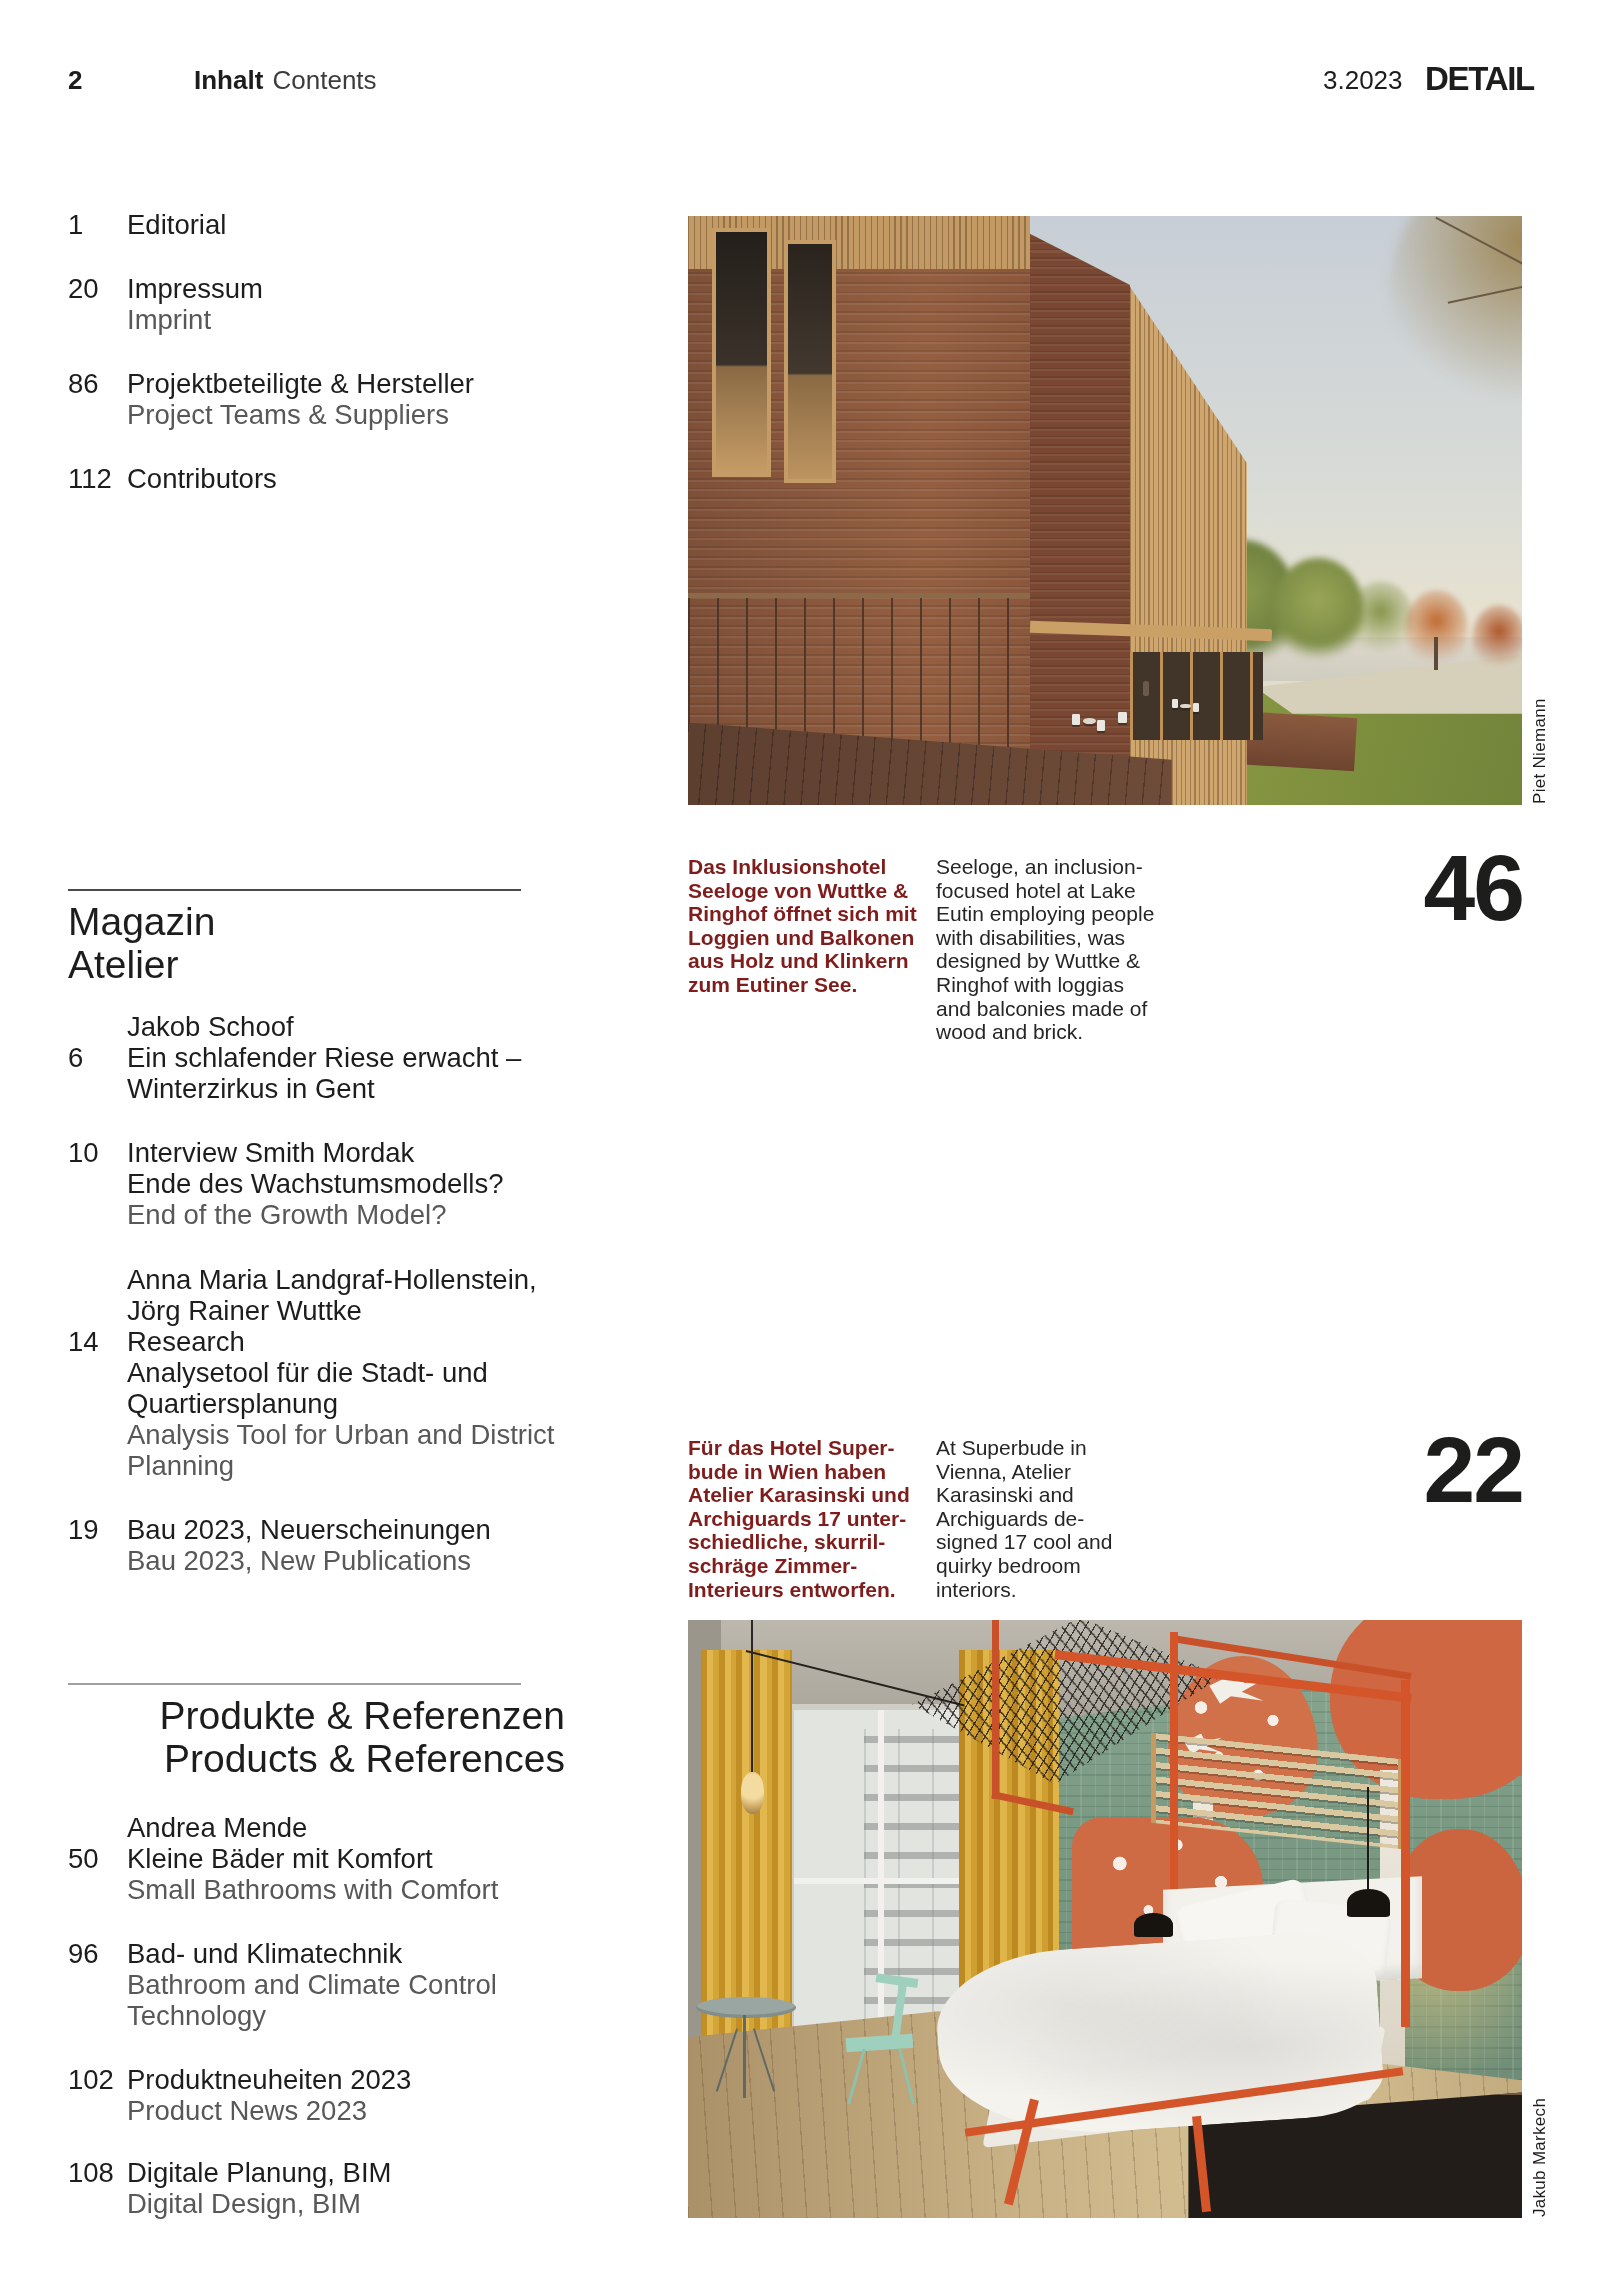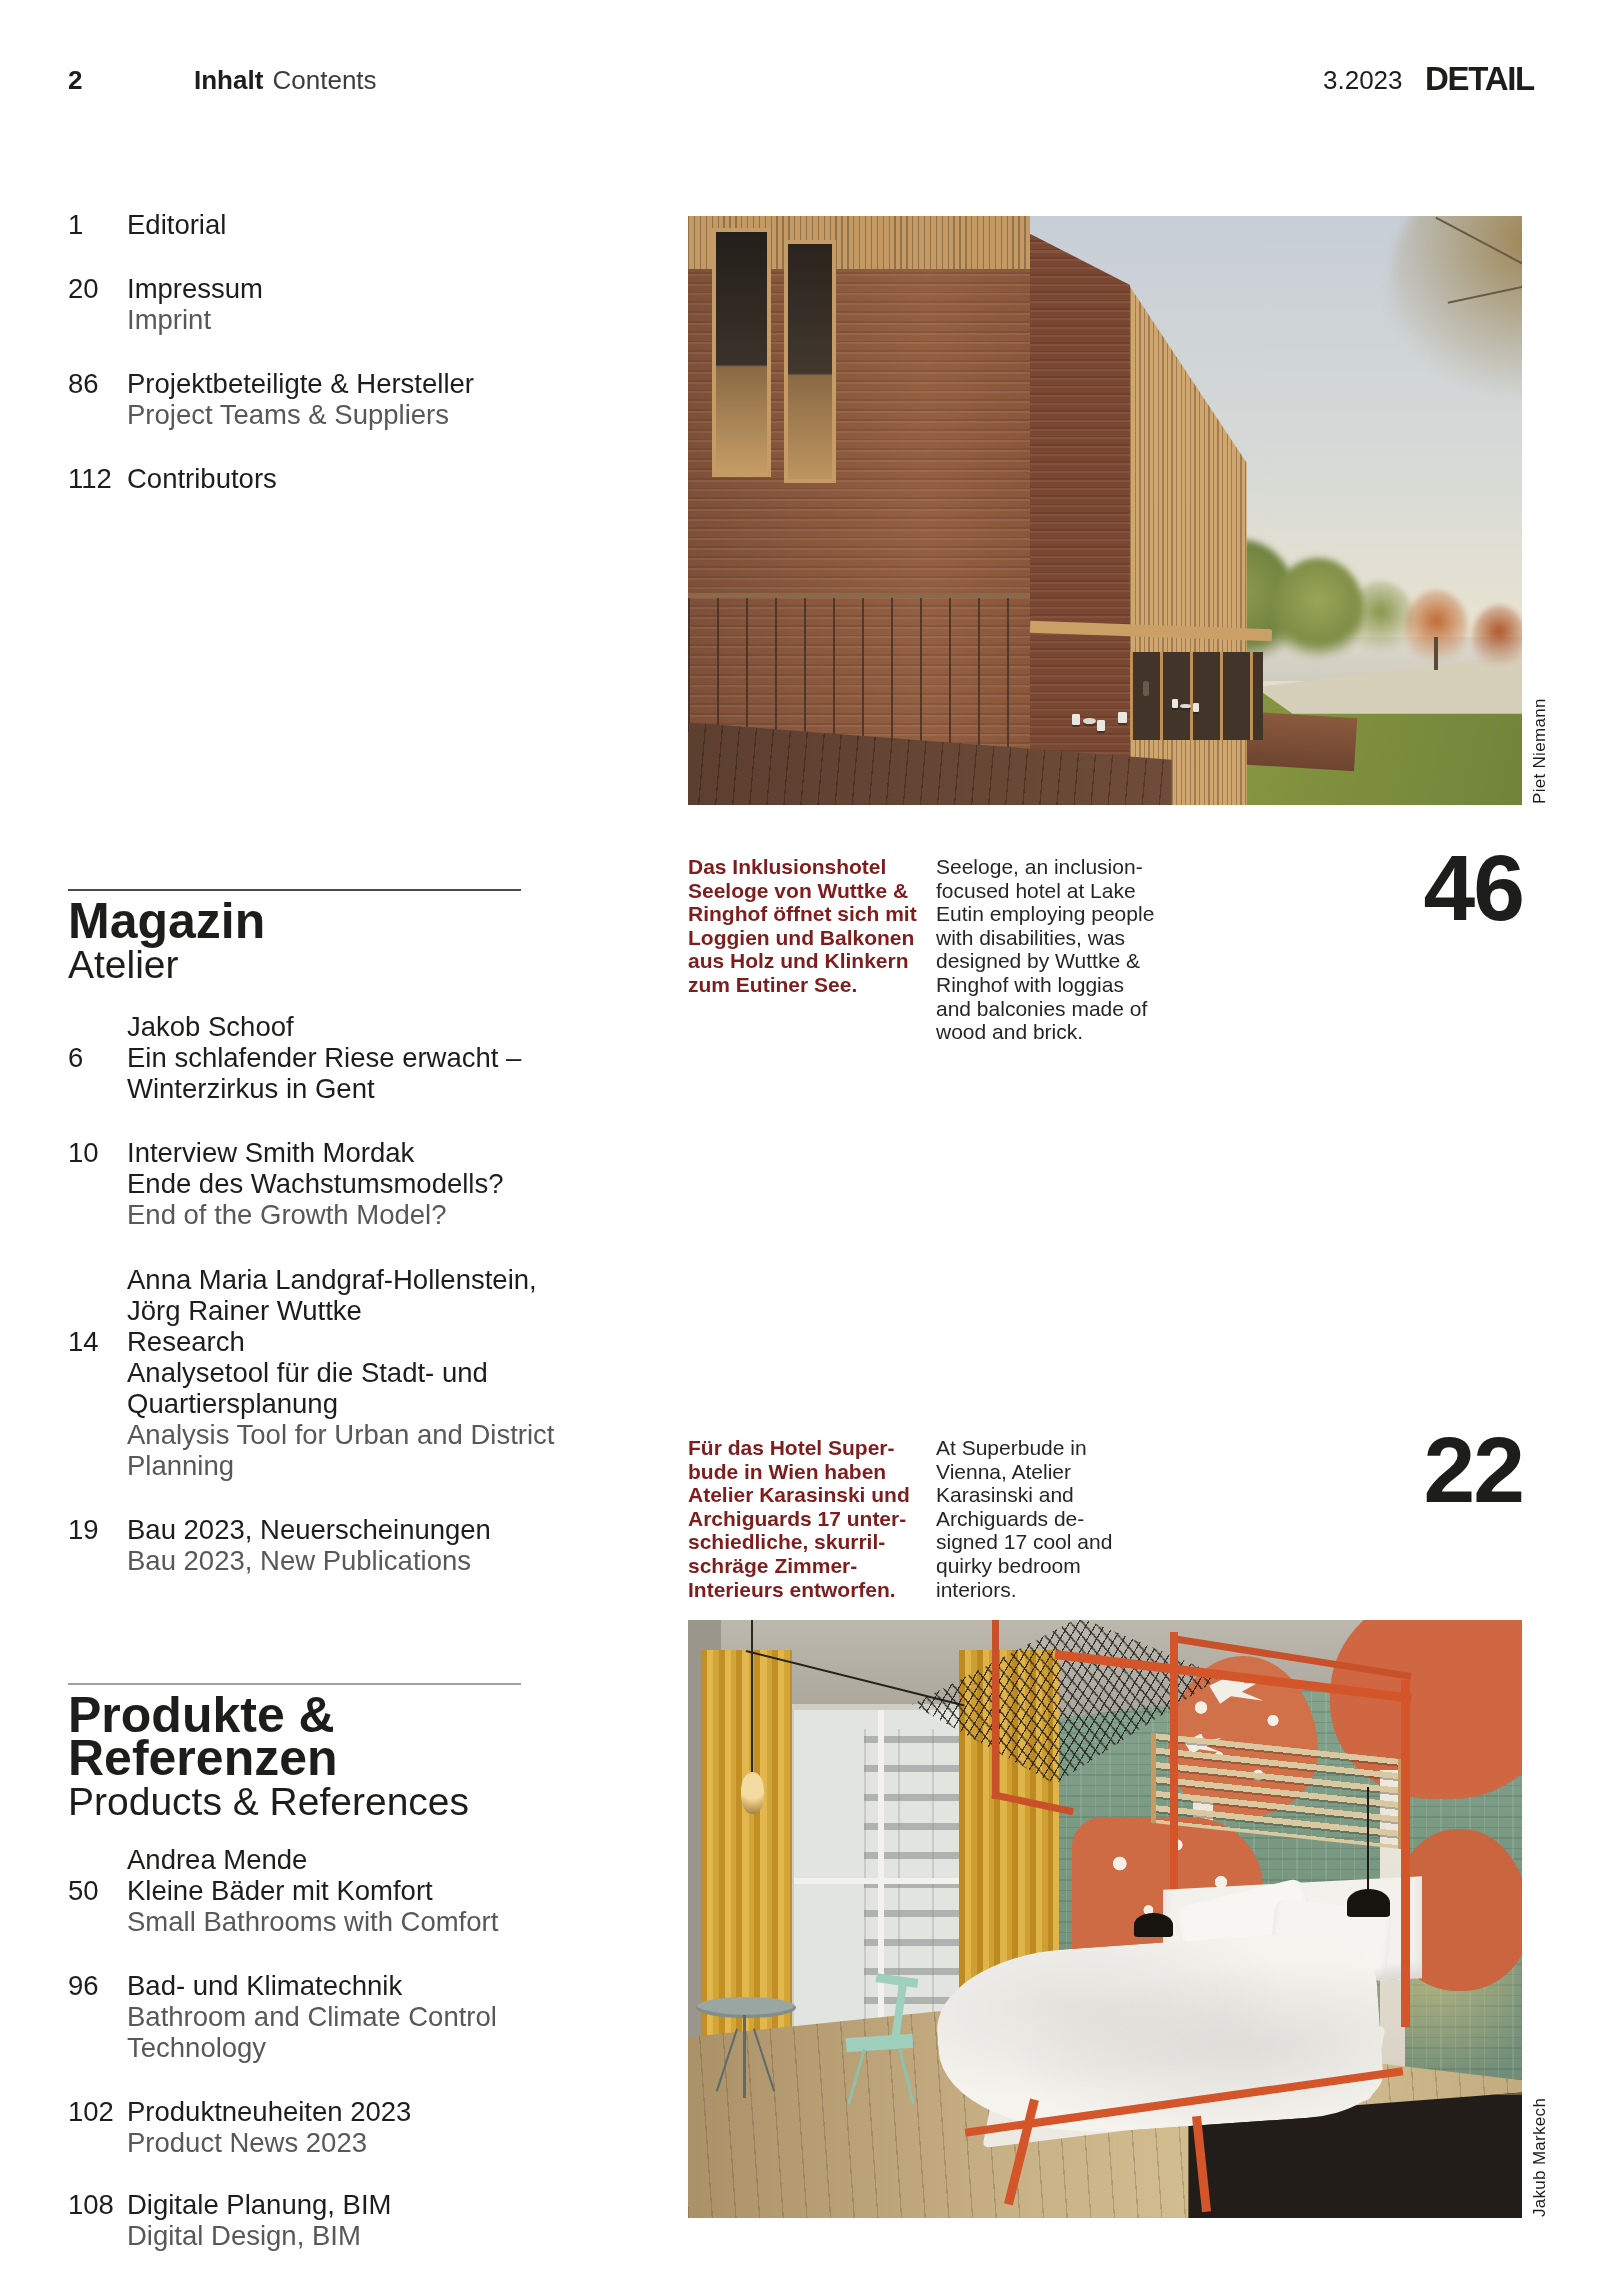--- a/index.html
+++ b/index.html
@@ -20,23 +20,23 @@
   .line{font-size:27.5px;line-height:31px;white-space:pre-line;}
   .de{color:#1d1d1b;}
   .en{color:#585858;}
   .author{color:#1d1d1b;}
   .titlewrap{position:relative;}
   .num{position:absolute;left:-59px;top:0;font-size:27.5px;line-height:31px;color:#1d1d1b;}
   .toc-item{margin-bottom:33px;}
   .rule{border-top:2px solid #4a4a4a;width:453px;}
   .rule.light{border-top-color:#a0a0a0;}
   .section-title{margin:9.2px 0 25px 0;}
-  .section-title .st1{font-size:50px;line-height:43px;font-weight:700;}
+  .section-title .st1{font-size:39px;line-height:43px;font-weight:400;}
   .section-title .st2{font-size:39px;line-height:43px;font-weight:400;}
-  #sec-products .section-title{margin-bottom:21px;}
+  #sec-products .section-title{margin-bottom:32px;text-align:right;}
 
   
   .cap-de{position:absolute;left:688px;width:233px;font-size:21px;line-height:23.6px;
           font-weight:700;white-space:pre-line;color:#7f1d1d;}
   .cap-en{position:absolute;left:936px;width:226px;font-size:21px;line-height:23.6px;
           font-weight:400;white-space:pre-line;color:#262626;}
   .feature-num{position:absolute;left:1335px;width:188px;text-align:right;
                font-size:93px;line-height:72px;font-weight:700;letter-spacing:-2px;}
 
   

